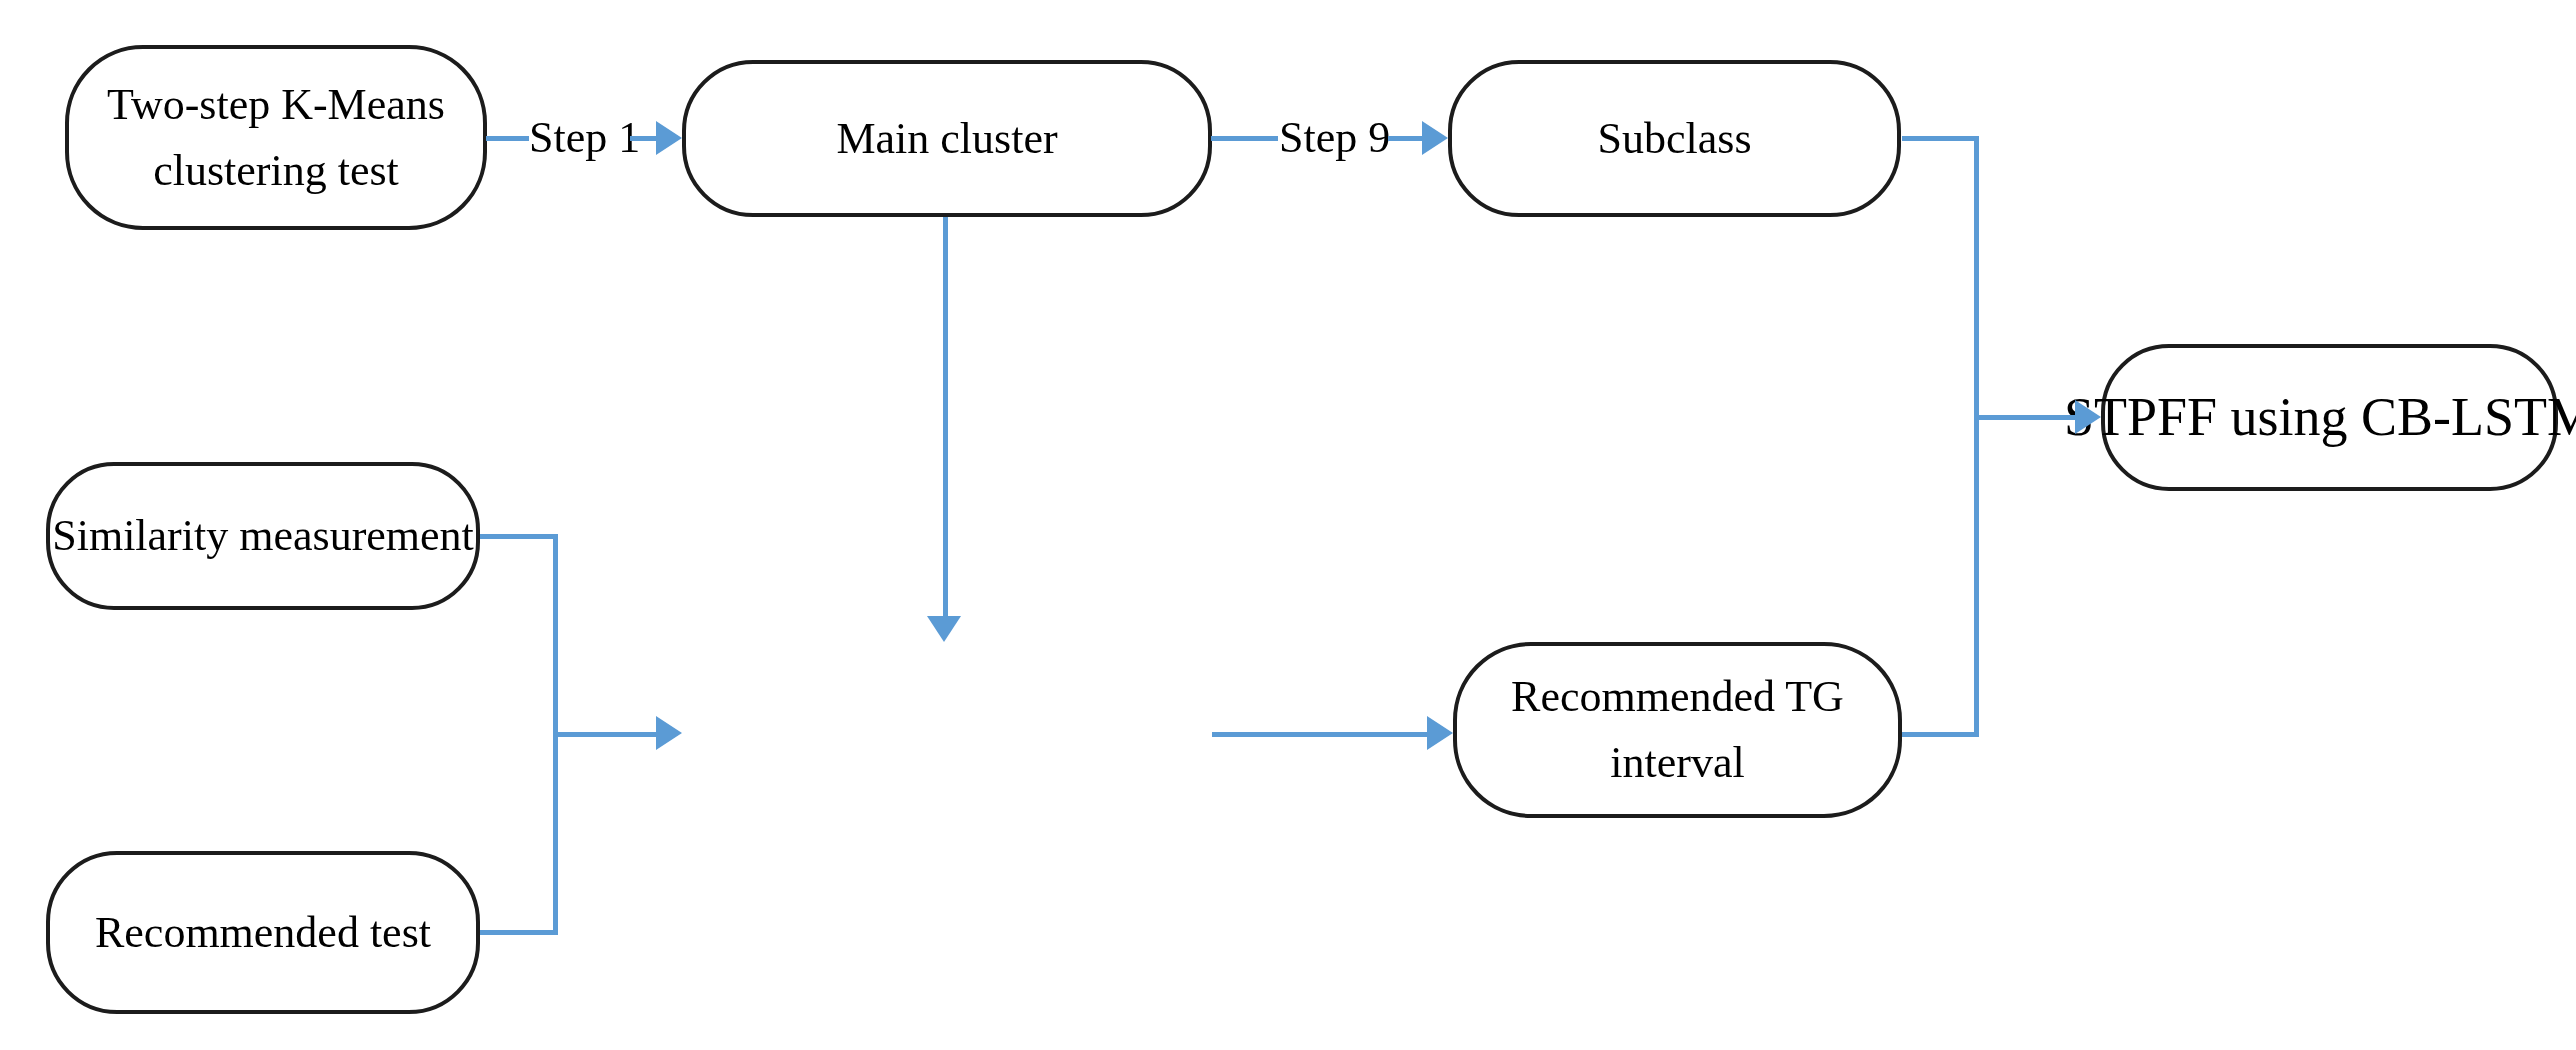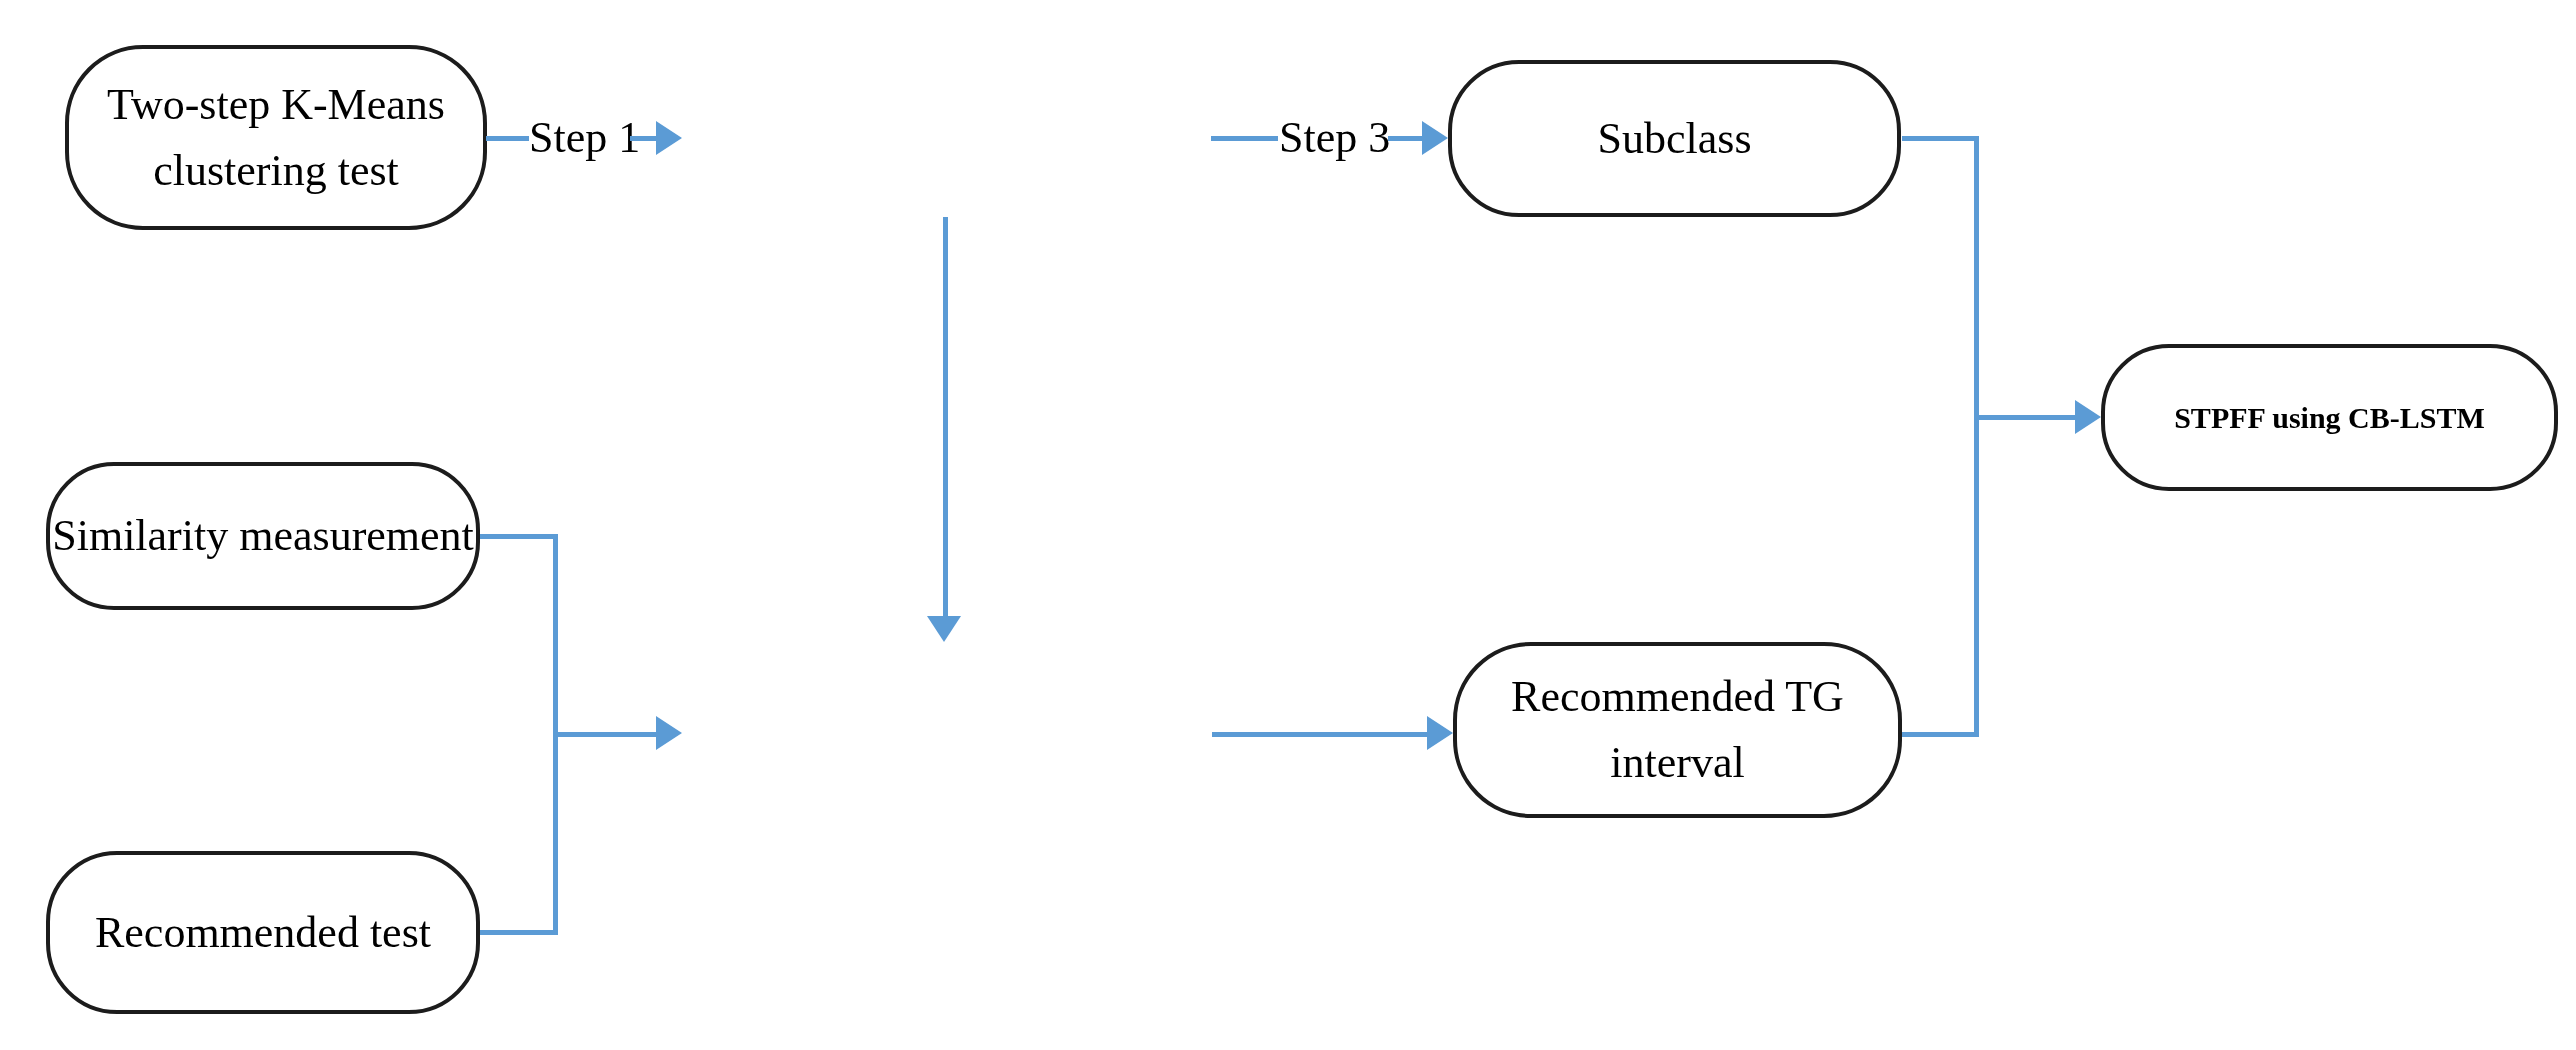--- a/index.html
+++ b/index.html
@@ -34,49 +34,52 @@
 </style>
 </head>
 <body>
 
 <div class="canvas">
 
   <div class="node r120" style="left:65px;top:45px;width:422px;height:185px;">
     <span class="lbl">Two-step K-Means clustering test</span>
   </div>
 
+  <div class="node nowrap" style="left:682px;top:60px;width:530px;height:157px;">
+    <span class="lbl">Main cluster</span>
+  </div>
 
   <div class="node nowrap" style="left:1448px;top:60px;width:453px;height:157px;">
     <span class="lbl">Subclass</span>
   </div>
 
   <div class="node nowrap" style="left:46px;top:462px;width:434px;height:148px;border-radius:68px;">
     <span class="lbl">Similarity measurement</span>
   </div>
 
   <div class="node nowrap" style="left:46px;top:851px;width:434px;height:163px;">
     <span class="lbl">Recommended test</span>
   </div>
 
 
   <div class="node r120" style="left:1453px;top:642px;width:449px;height:176px;">
     <span class="lbl">Recommended TG interval</span>
   </div>
 
-  <div class="node nowrap" style="left:2101px;top:344px;width:457px;height:147px;border-radius:68px;font-size:30px;font-weight:bold;">
+  <div class="node nowrap" style="left:2101px;top:344px;width:457px;height:147px;border-radius:68px;font-size:54px;">
     <span class="lbl">STPFF using CB-LSTM</span>
   </div>
 
   <div class="hline" style="left:486px;top:136px;width:43px;"></div>
   <div class="edge-label" style="left:529px;top:109px;width:101px;">Step 1</div>
   <div class="hline" style="left:630px;top:136px;width:29px;"></div>
   <div class="arrow-right" style="left:656px;top:121px;"></div>
 
   <div class="hline" style="left:1211px;top:136px;width:67px;"></div>
-  <div class="edge-label" style="left:1279px;top:109px;width:109px;">Step 3</div>
+  <div class="edge-label" style="left:1279px;top:109px;width:109px;">Step 9</div>
   <div class="hline" style="left:1388px;top:136px;width:38px;"></div>
   <div class="arrow-right" style="left:1422px;top:121px;"></div>
 
   <div class="vline" style="left:943px;top:217px;height:402px;"></div>
   <div class="arrow-down" style="left:927px;top:616px;"></div>
 
   <div class="hline" style="left:480px;top:534px;width:77px;"></div>
   <div class="hline" style="left:480px;top:930px;width:77px;"></div>
   <div class="vline" style="left:553px;top:534px;height:401px;"></div>
   <div class="hline" style="left:557px;top:732px;width:100px;"></div>

